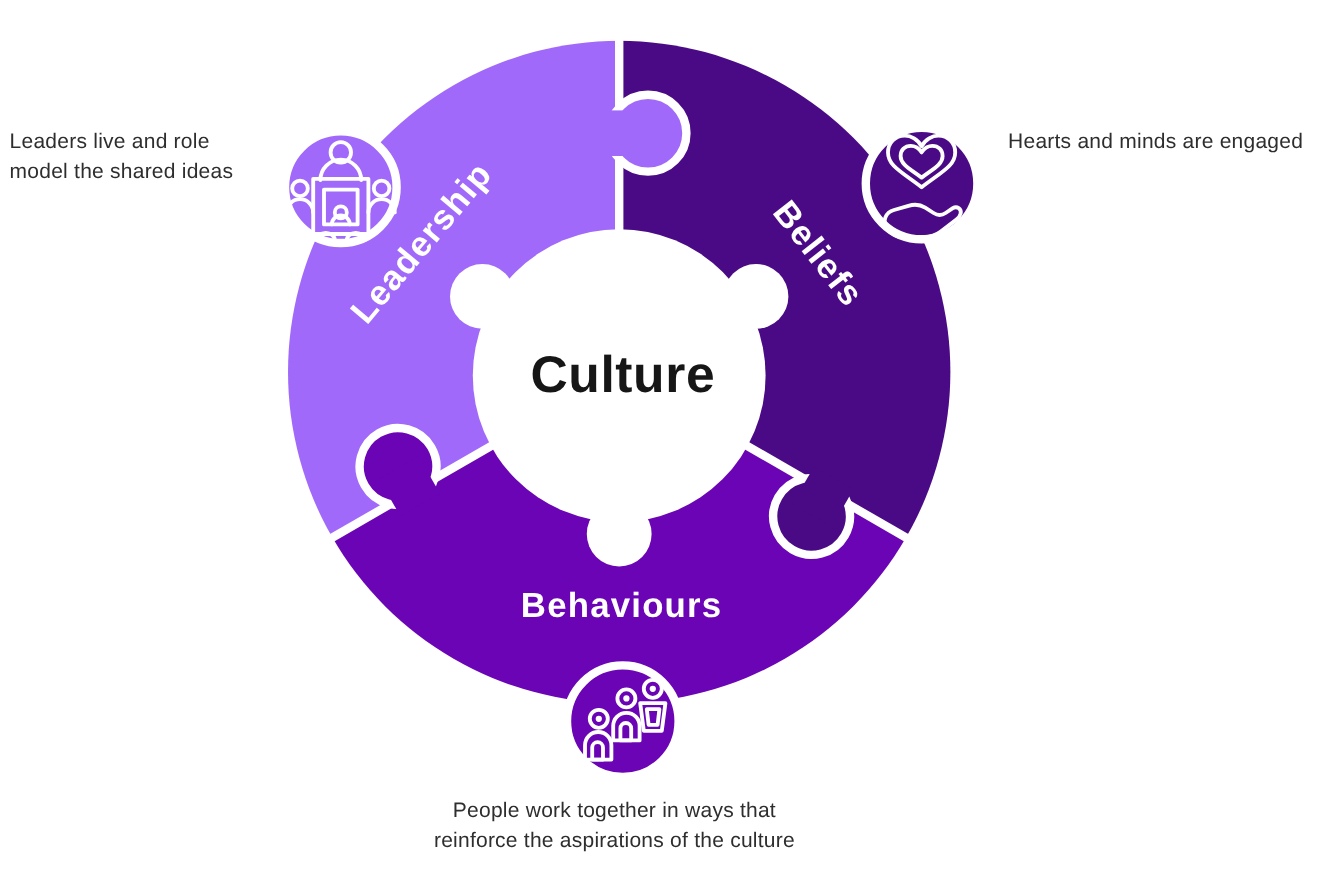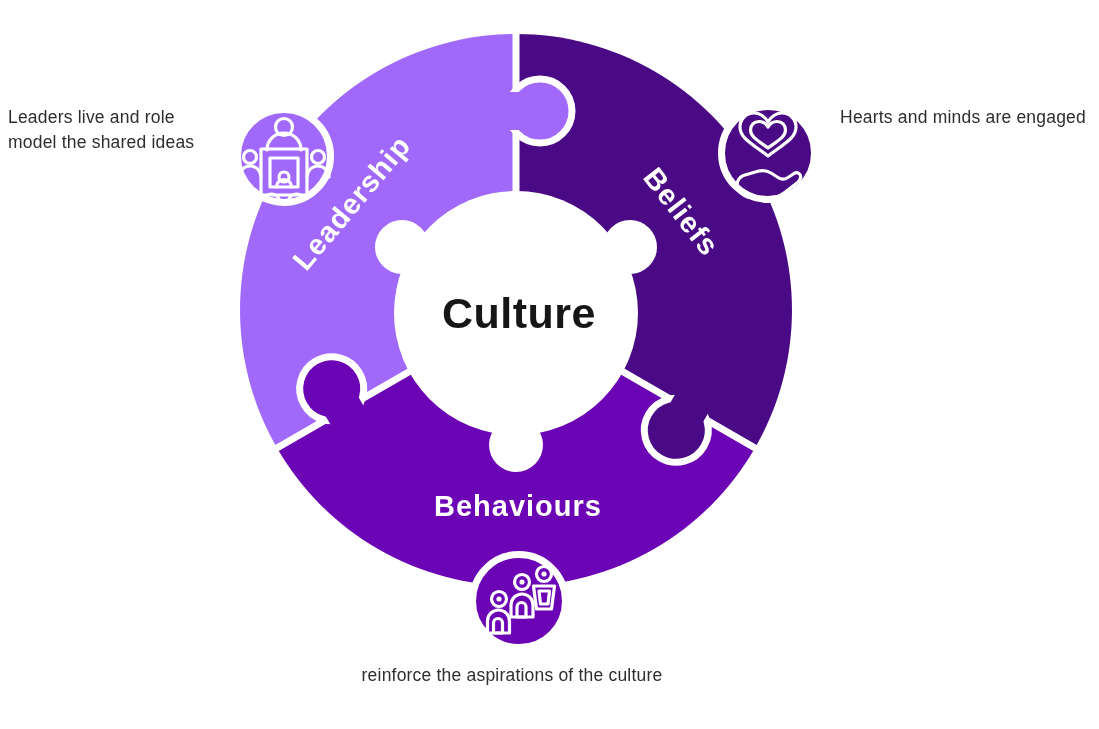--- a/index.html
+++ b/index.html
@@ -146,16 +146,17 @@
   <div class="caption caption-left">
     <div>Leaders live and role</div>
     <div>model the shared ideas</div>
   </div>
 
   <div class="caption caption-right">
     <div>Hearts and minds are engaged</div>
   </div>
 
   <div class="caption caption-bottom">
+    <div>People work together in ways that</div>
     <div>reinforce the aspirations of the culture</div>
   </div>
 
 </div>
 
 </body></html>

